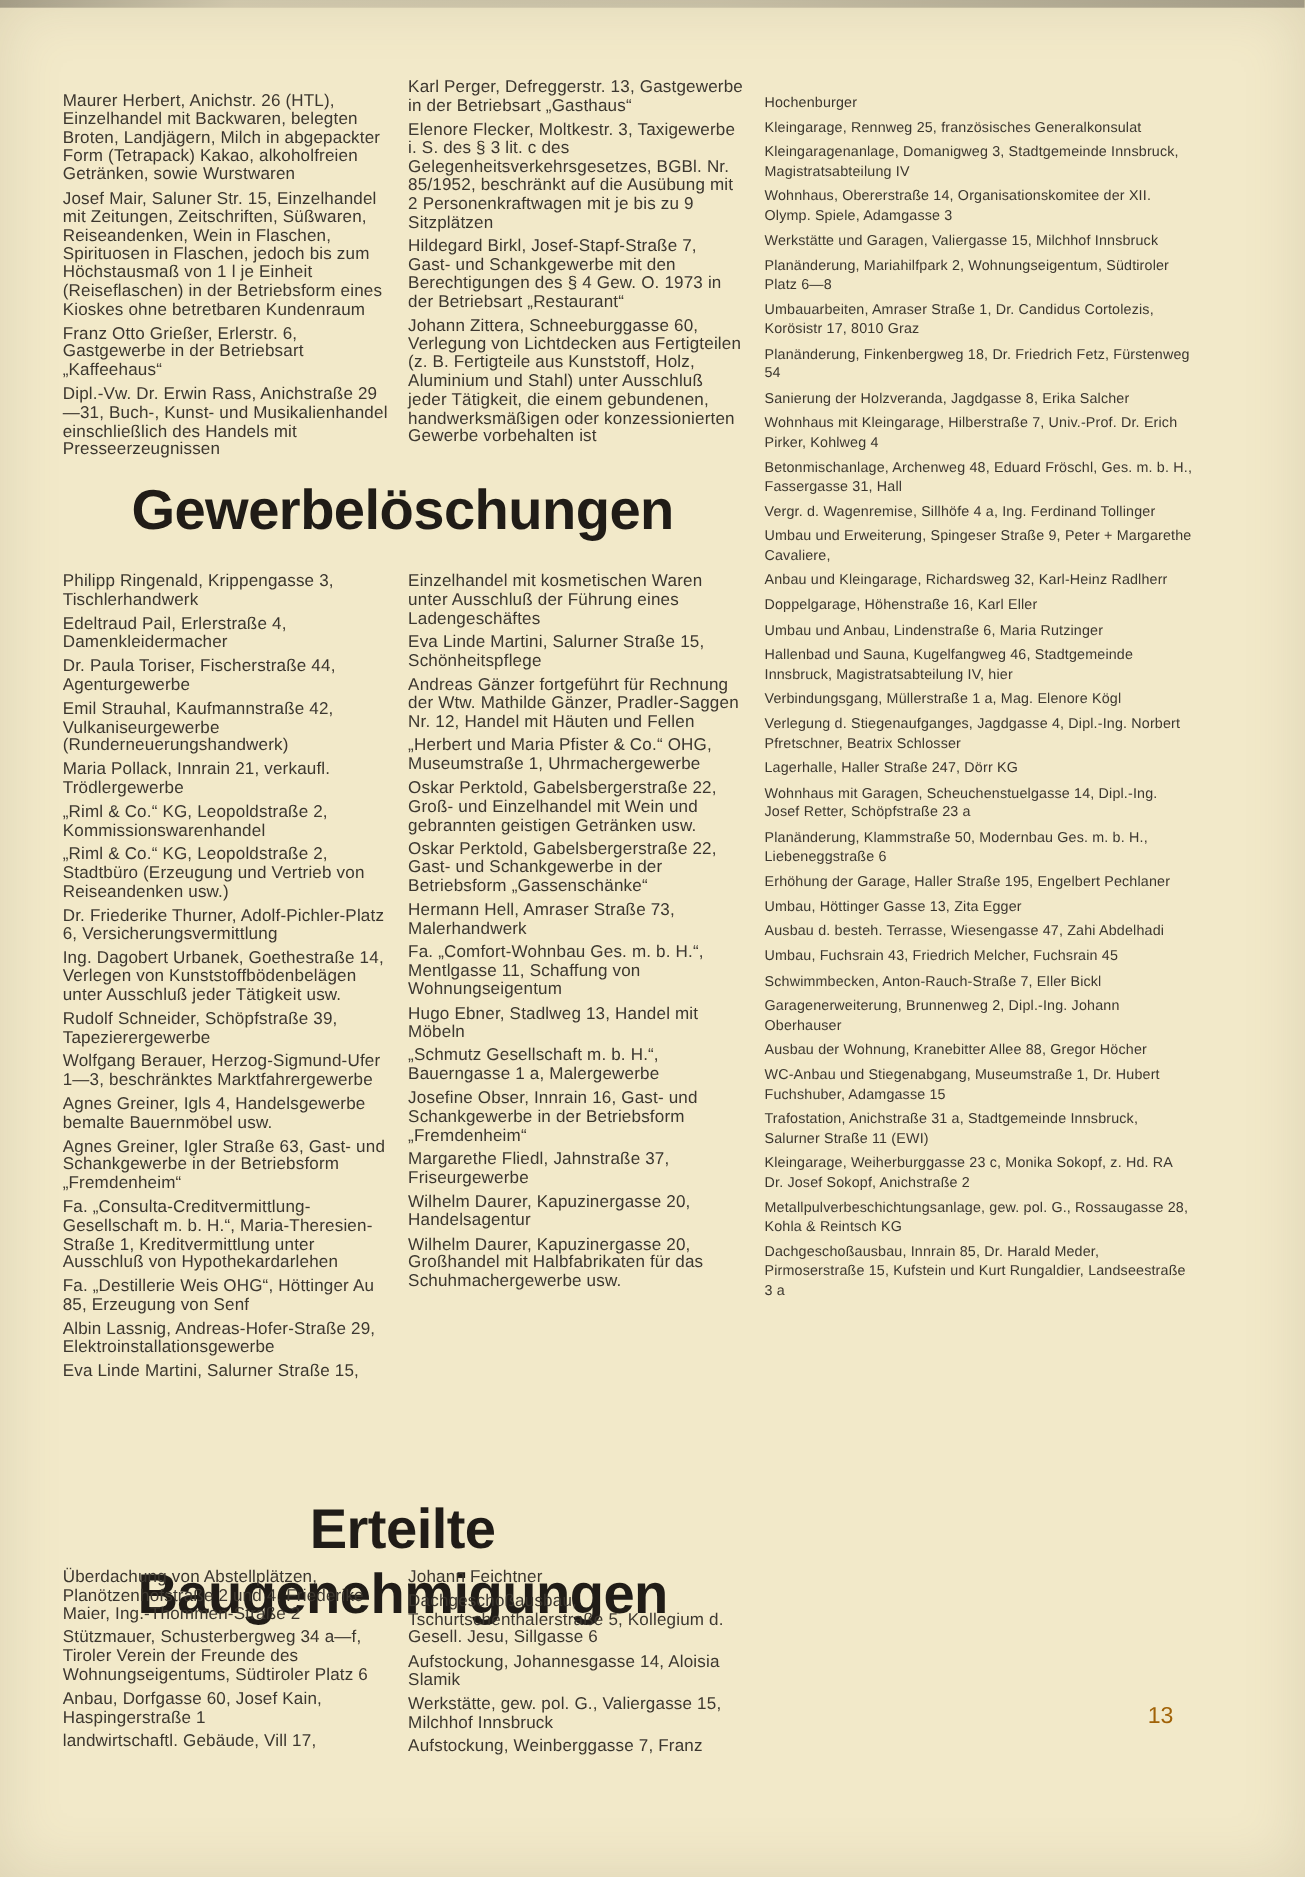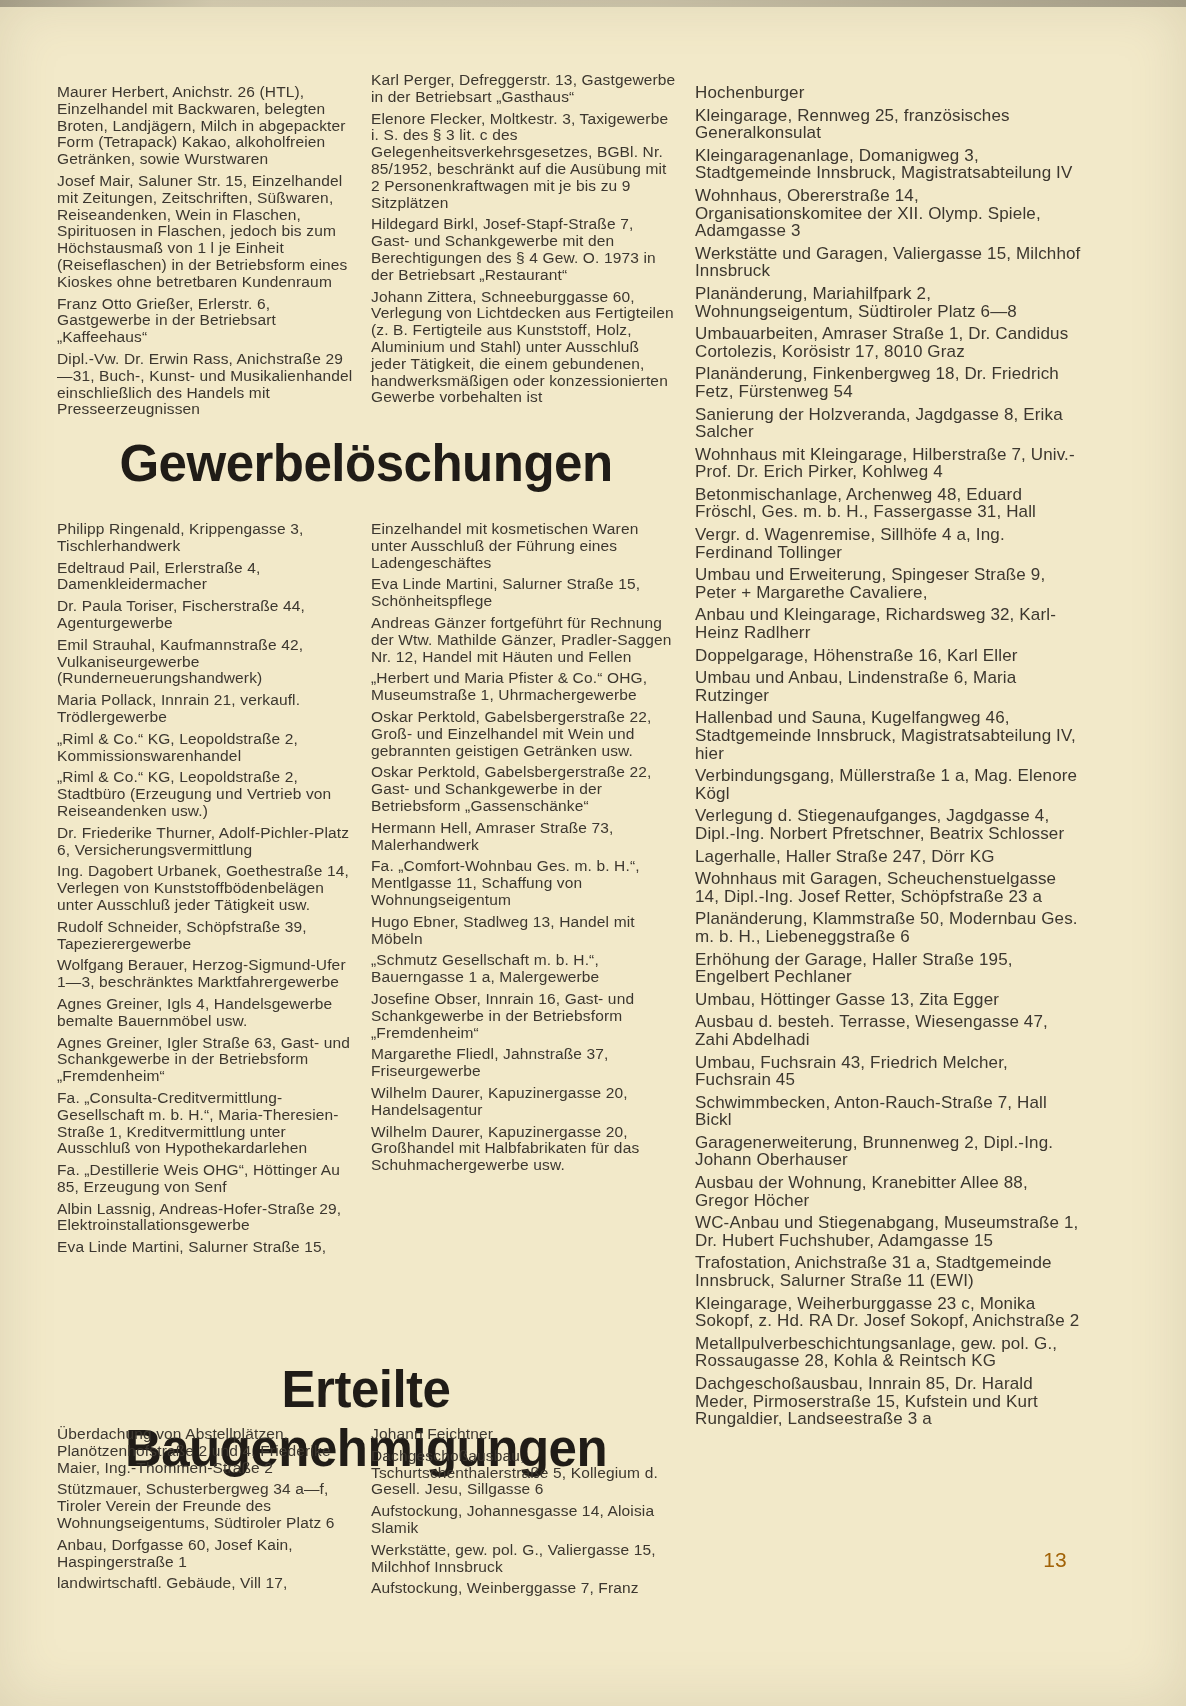--- a/index.html
+++ b/index.html
@@ -39,21 +39,21 @@
     margin: 0 0 5px 0;
     font-size: 15.5px;
     line-height: 16.8px;
     letter-spacing: 0.15px;
     overflow-wrap: break-word;
   }
   .col-narrow { width: 300px; }
   .col-mid    { width: 305px; }
   .col-wide   { width: 390px; }
   .col-wide .entry {
-    font-size: 17px;
+    font-size: 13px;
     line-height: 17.6px;
     margin-bottom: 5px;
   }
   .colA1 { left: 57px;  top: 84px; }
   .colA2 { left: 371px; top: 72px; }
   .colB1 { left: 57px;  top: 521px; }
   .colB2 { left: 371px; top: 521px; }
   .colC1 { left: 57px;  top: 1426px; }
   .colC2 { left: 371px; top: 1426px; }
   .col3  { left: 695px; top: 84px; }
@@ -177,21 +177,21 @@
       <p class="entry">Hallenbad und Sauna, Kugelfangweg 46, Stadtgemeinde Innsbruck, Magistratsabteilung IV, hier</p>
       <p class="entry">Verbindungsgang, Müllerstraße 1 a, Mag. Elenore Kögl</p>
       <p class="entry">Verlegung d. Stiegenaufganges, Jagdgasse 4, Dipl.-Ing. Norbert Pfretschner, Beatrix Schlosser</p>
       <p class="entry">Lagerhalle, Haller Straße 247, Dörr KG</p>
       <p class="entry">Wohnhaus mit Garagen, Scheuchenstuelgasse 14, Dipl.-Ing. Josef Retter, Schöpfstraße 23 a</p>
       <p class="entry">Planänderung, Klammstraße 50, Modernbau Ges. m. b. H., Liebeneggstraße 6</p>
       <p class="entry">Erhöhung der Garage, Haller Straße 195, Engelbert Pechlaner</p>
       <p class="entry">Umbau, Höttinger Gasse 13, Zita Egger</p>
       <p class="entry">Ausbau d. besteh. Terrasse, Wiesengasse 47, Zahi Abdelhadi</p>
       <p class="entry">Umbau, Fuchsrain 43, Friedrich Melcher, Fuchsrain 45</p>
-      <p class="entry">Schwimmbecken, Anton-Rauch-Straße 7, Hall Bickl</p>
+      <p class="entry">Schwimmbecken, Anton-Rauch-Straße 7, Eller Bickl</p>
       <p class="entry">Garagenerweiterung, Brunnenweg 2, Dipl.-Ing. Johann Oberhauser</p>
       <p class="entry">Ausbau der Wohnung, Kranebitter Allee 88, Gregor Höcher</p>
       <p class="entry">WC-Anbau und Stiegenabgang, Museumstraße 1, Dr. Hubert Fuchshuber, Adamgasse 15</p>
       <p class="entry">Trafostation, Anichstraße 31 a, Stadtgemeinde Innsbruck, Salurner Straße 11 (EWI)</p>
       <p class="entry">Kleingarage, Weiherburggasse 23 c, Monika Sokopf, z. Hd. RA Dr. Josef Sokopf, Anichstraße 2</p>
       <p class="entry">Metallpulverbeschichtungsanlage, gew. pol. G., Rossaugasse 28, Kohla &amp; Reintsch KG</p>
       <p class="entry">Dachgeschoßausbau, Innrain 85, Dr. Harald Meder, Pirmoserstraße 15, Kufstein und Kurt Rungaldier, Landseestraße 3 a</p>
     </section>
 
   <div class="pagenum">13</div>

